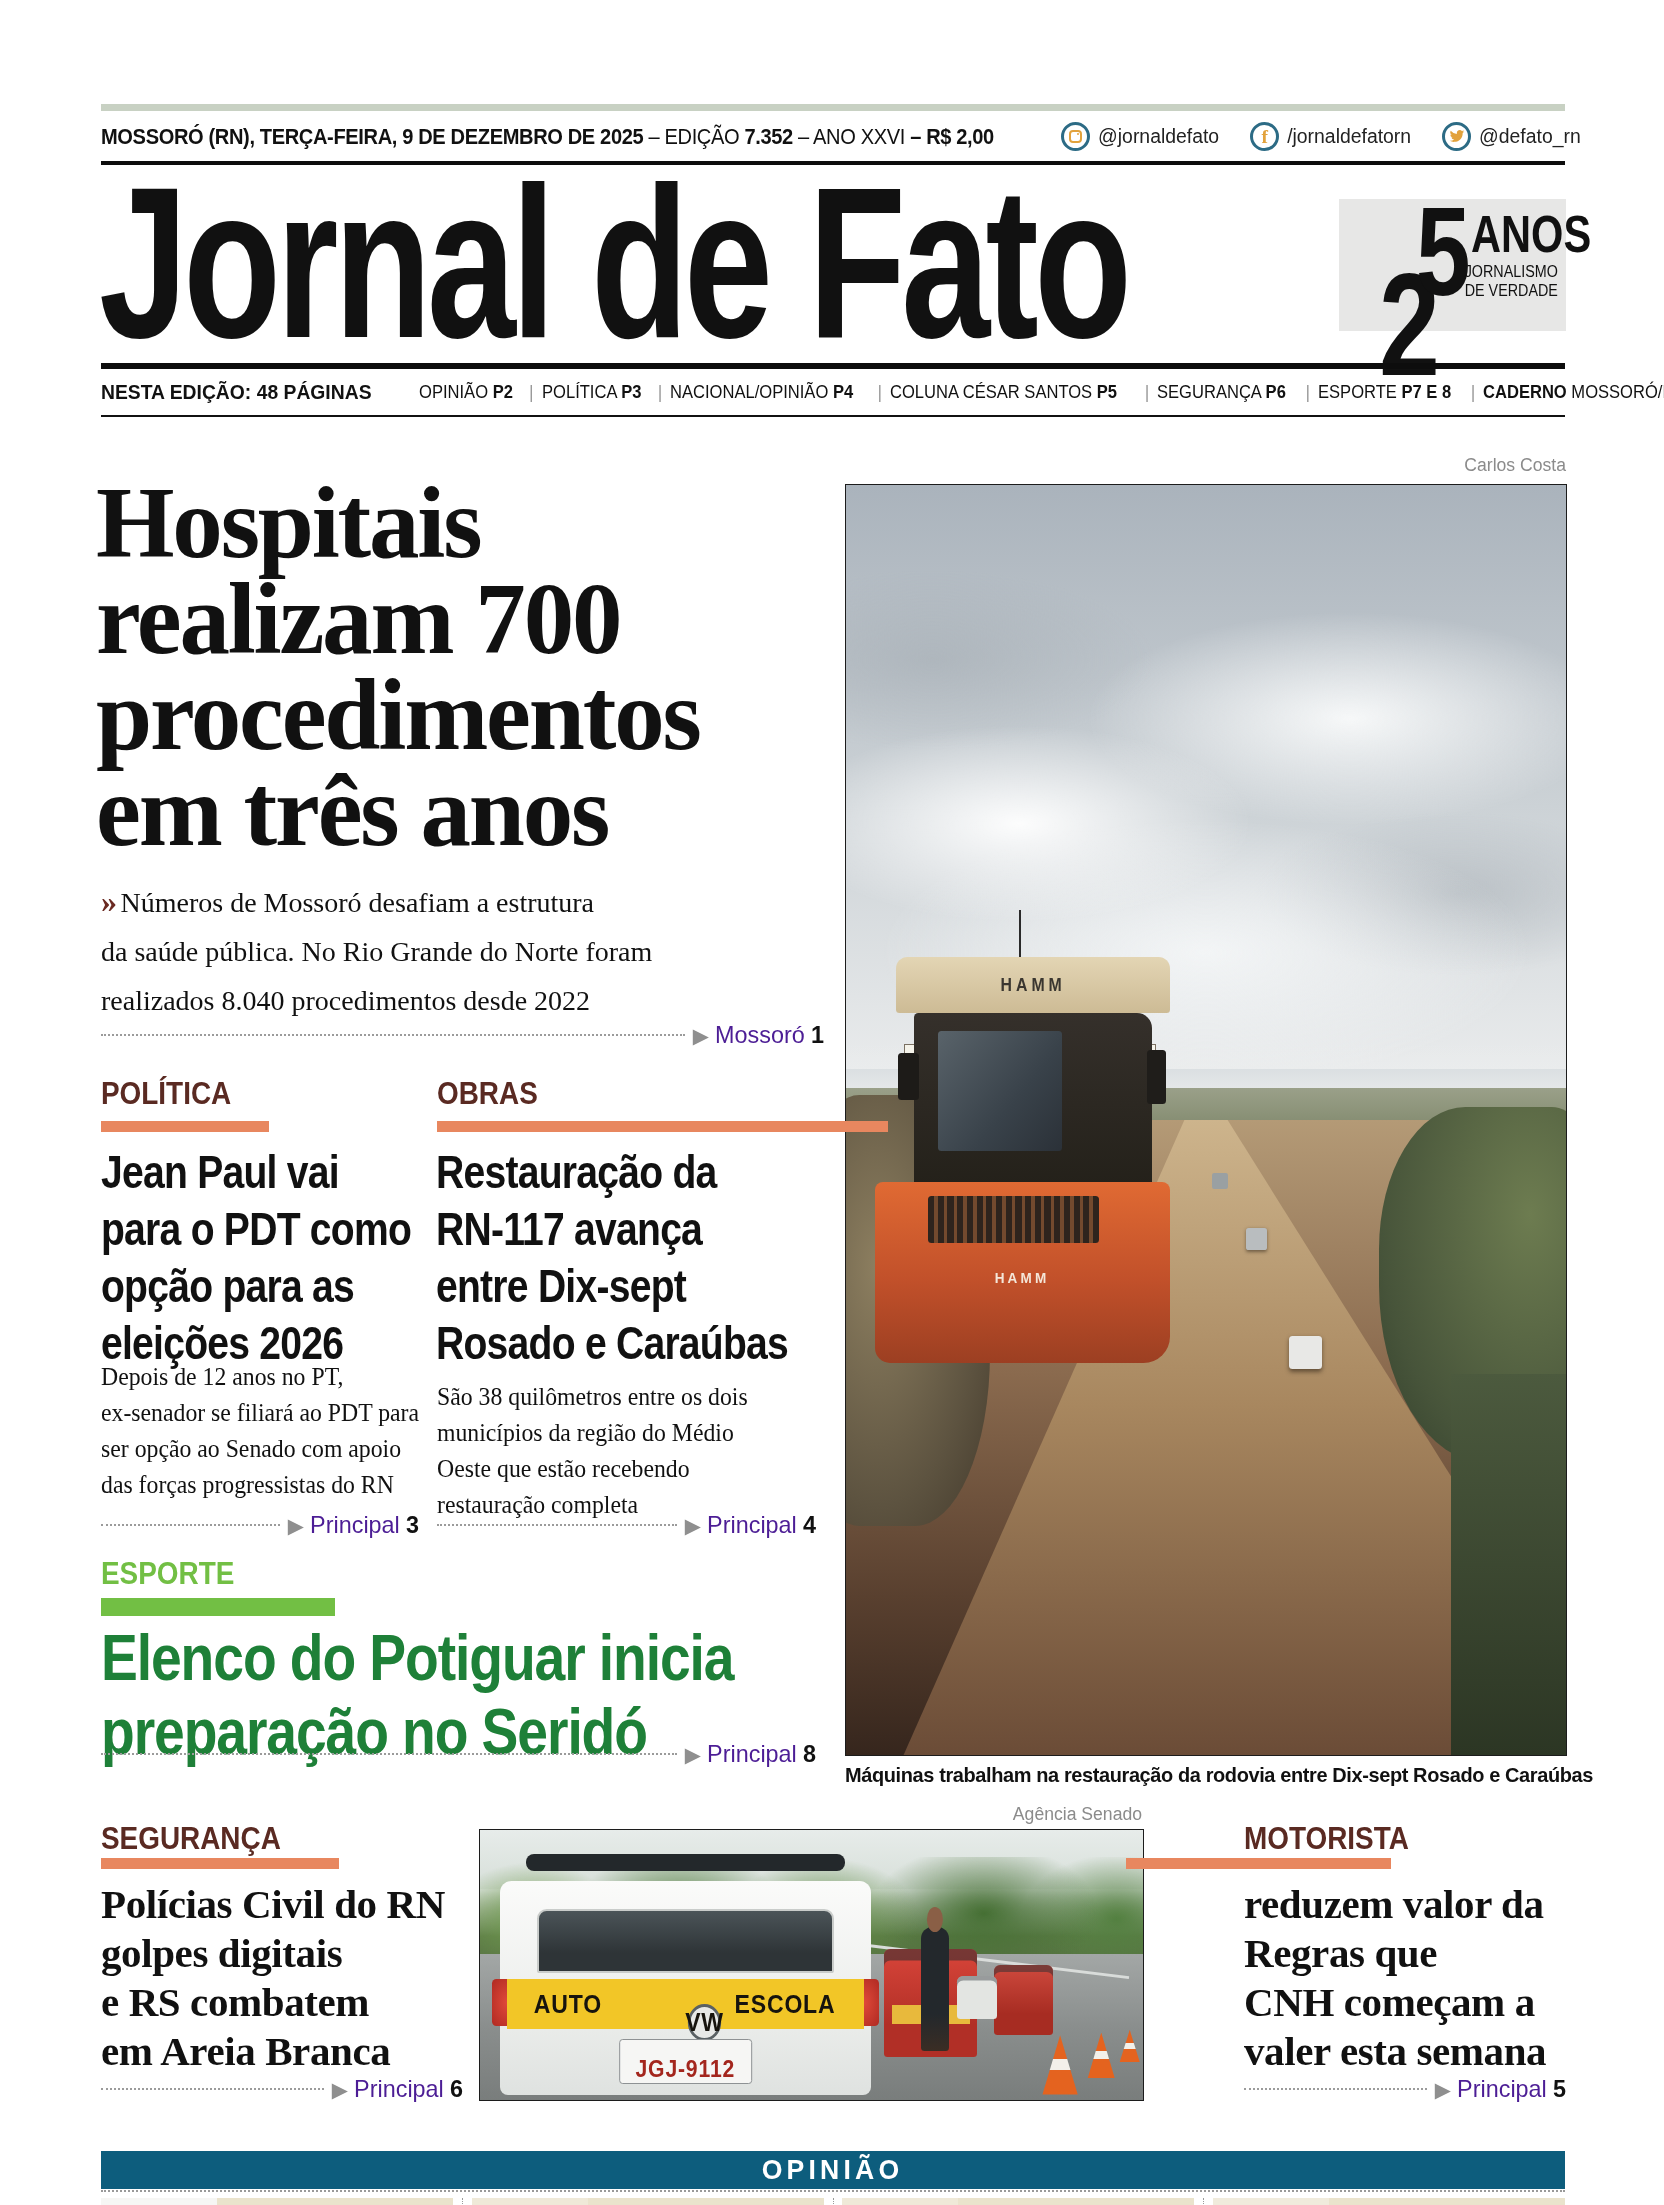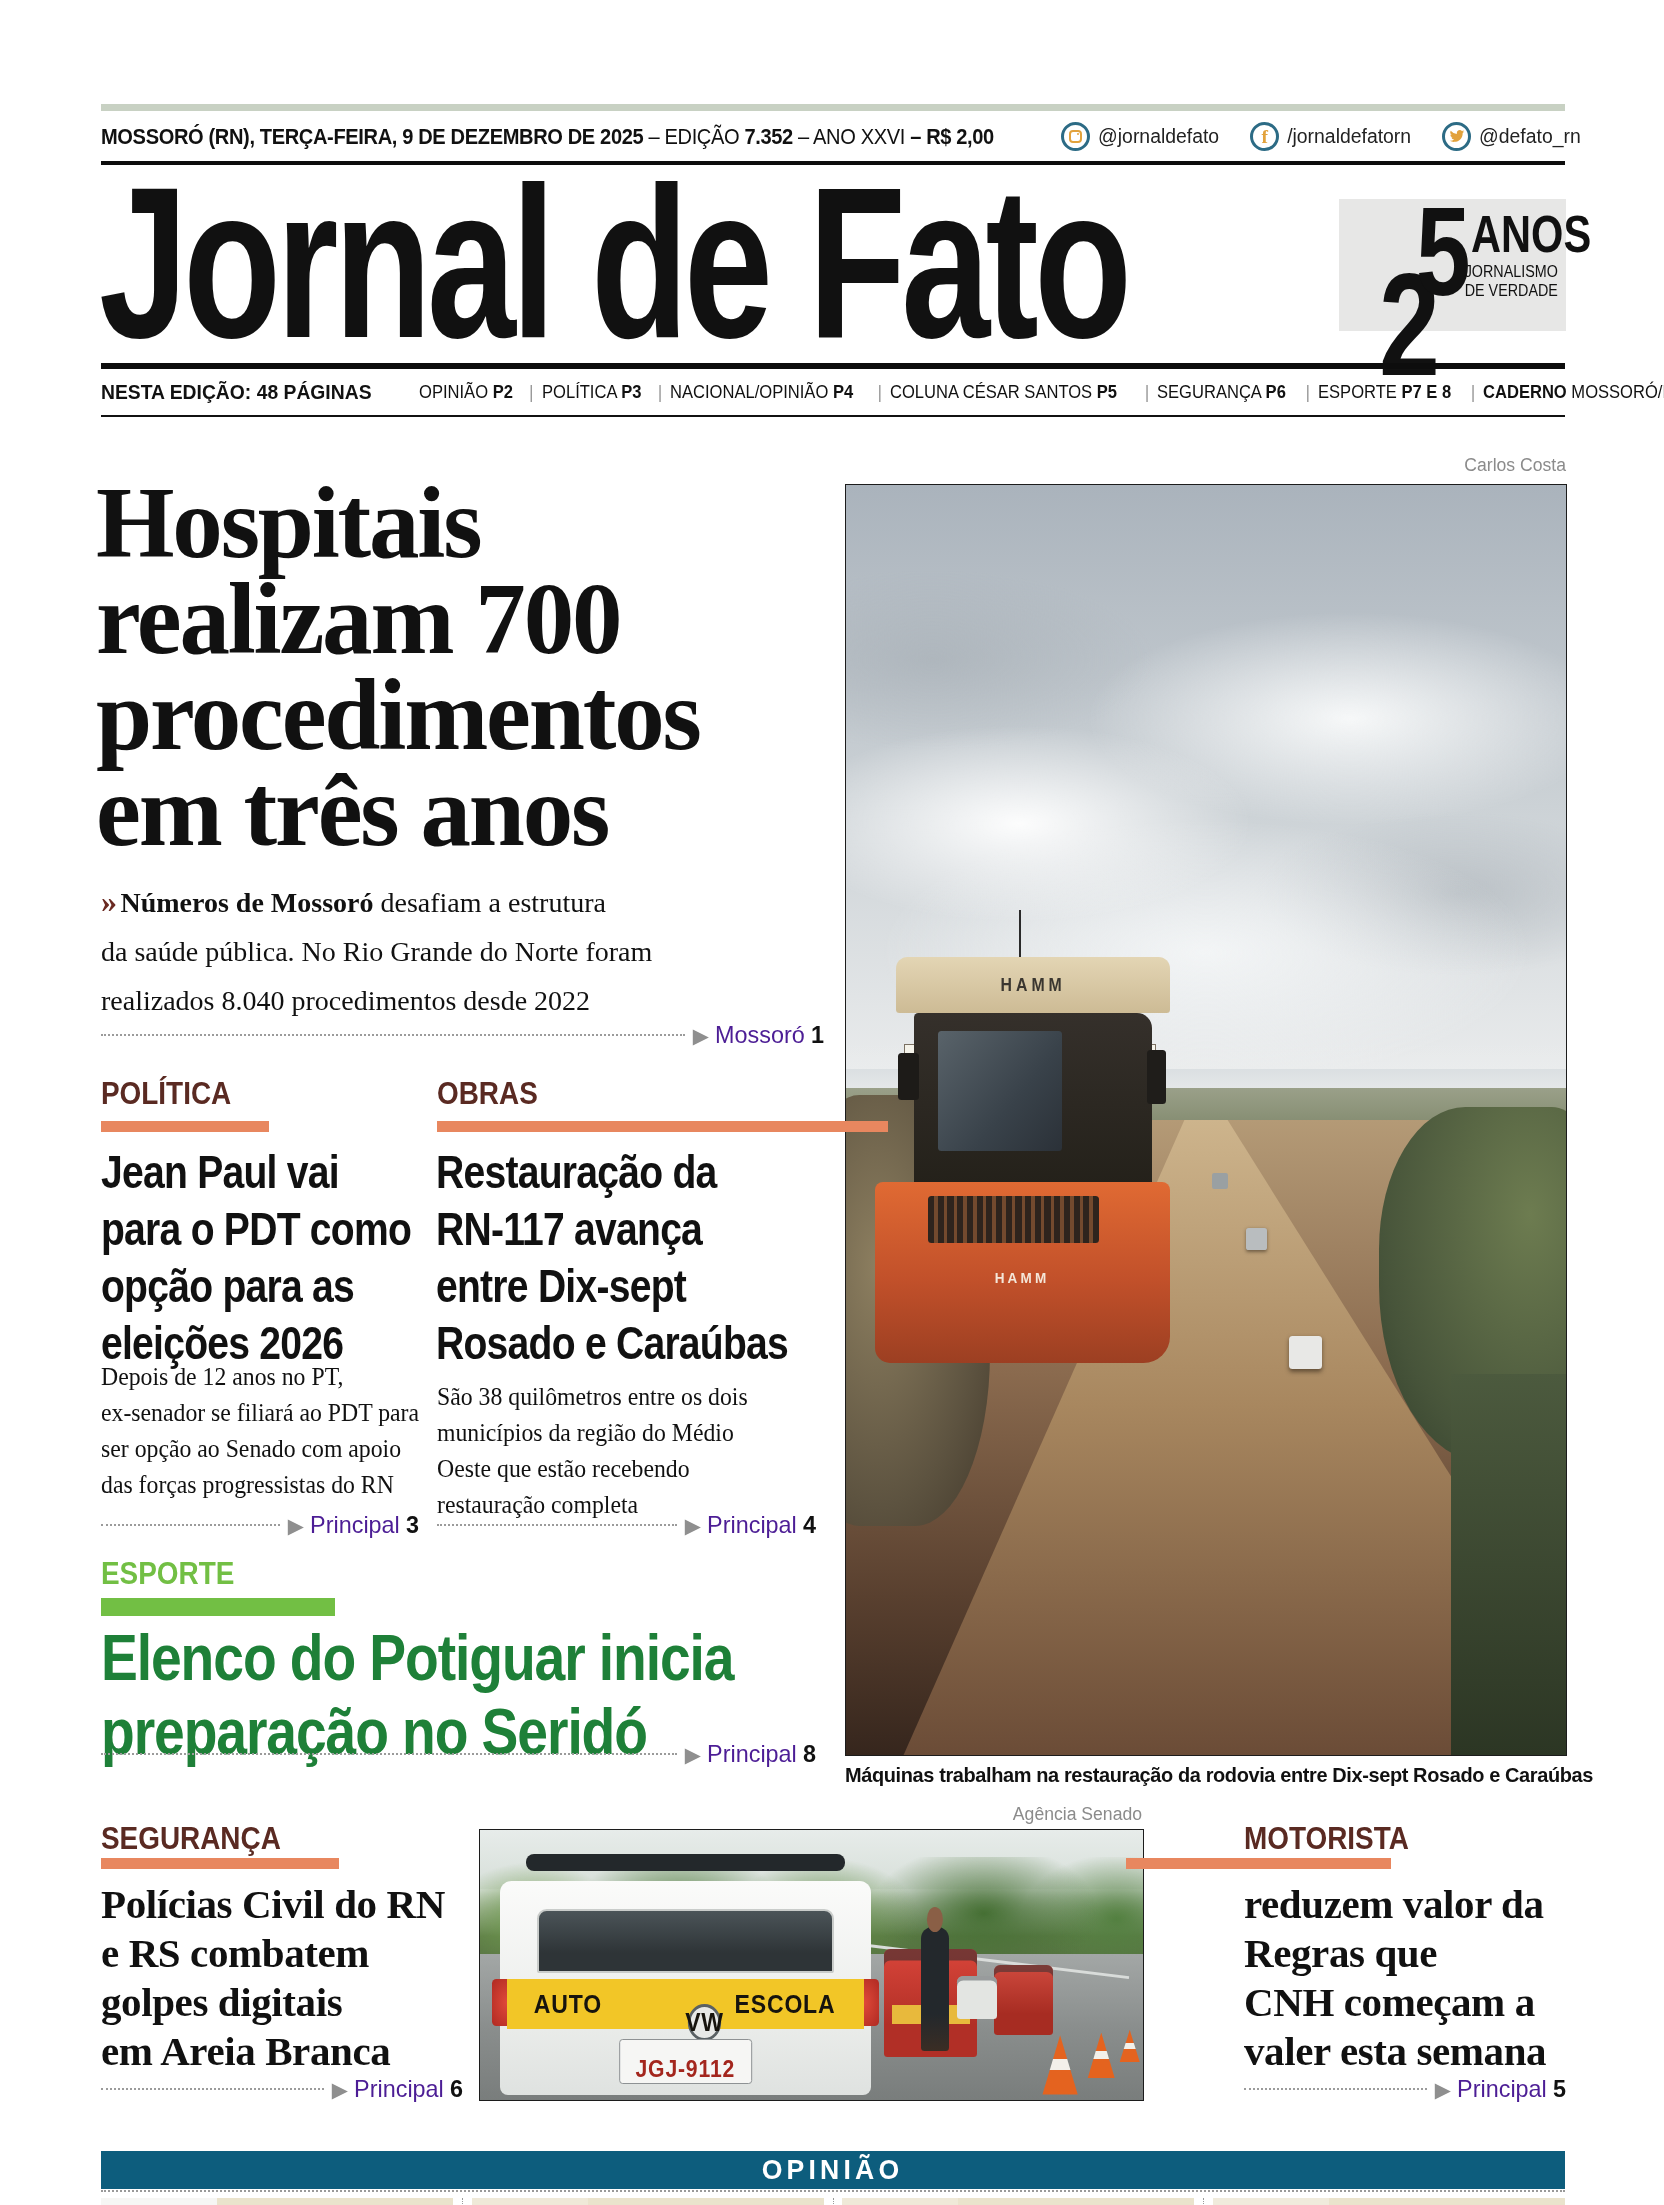--- a/index.html
+++ b/index.html
@@ -42,21 +42,21 @@
   .nav-item b { font-weight:bold; }
   .nav-sep { color:#9a9a9a; font-size:17.6px; margin:0 8px; }
   .rule3 { position:absolute; left:101px; top:415px; width:1464px; height:2.2px; background:#111; }
 
   
   .lead-headline { position:absolute; left:96px; top:475px; width:745px; }
   .lead-headline div { font-family:"Liberation Serif", serif; font-weight:bold; font-size:101px;
                        line-height:96px; letter-spacing:-2.2px; white-space:nowrap; }
   .deck { position:absolute; left:101px; top:877px; width:732px; }
   .deck .dl { font-family:"Liberation Serif", serif; font-size:28px; line-height:49px; white-space:nowrap; }
-  .deck b { font-weight:bold; }
+  .deck b { font-weight:normal; }
   .chev { color:#6b2a22; font-weight:bold; font-family:"Liberation Serif",serif; }
   .deck .chev { font-size:32px; margin-right:3.5px; }
 
   
   .ref { position:absolute; display:flex; align-items:center; height:26.5px; }
   .ref .dots { flex:1; border-top:2.6px dotted #9b9b9b; height:0; }
   .ref .tri { color:#8f8f8f; font-size:21px; margin:0 6.2px 0 8px; line-height:1; }
   .ref-label { color:#4c1d95; font-size:23.4px; margin-right:6.2px; white-space:nowrap; }
   .ref-num { color:#111; font-weight:bold; font-size:23.4px; }
 
@@ -383,22 +383,22 @@
     <span class="dots"></span>
       <span class="tri">▶</span>
     <span class="ref-label">Principal</span>
     <span class="ref-num">8</span>
   </div>
 
   <div class="kicker" style="left:101px; top:1821px;">SEGURANÇA</div>
   <div class="krule" style="left:101px; top:1858px; width:238px;"></div>
   <div class="serif-headline" style="left:101px; top:1880px;">
     <div>Polícias Civil do RN</div>
+    <div>golpes digitais</div>
     <div>e RS combatem</div>
-    <div>golpes digitais</div>
     <div>em Areia Branca</div>
   </div>
   <div class="ref" style="left:101px; top:2076px; width:362px;">
     <span class="dots"></span>
       <span class="tri">▶</span>
     <span class="ref-label">Principal</span>
     <span class="ref-num">6</span>
   </div>
 
   <div class="credit" style="left:679px; top:1804px; width:463px;">Agência Senado</div>

